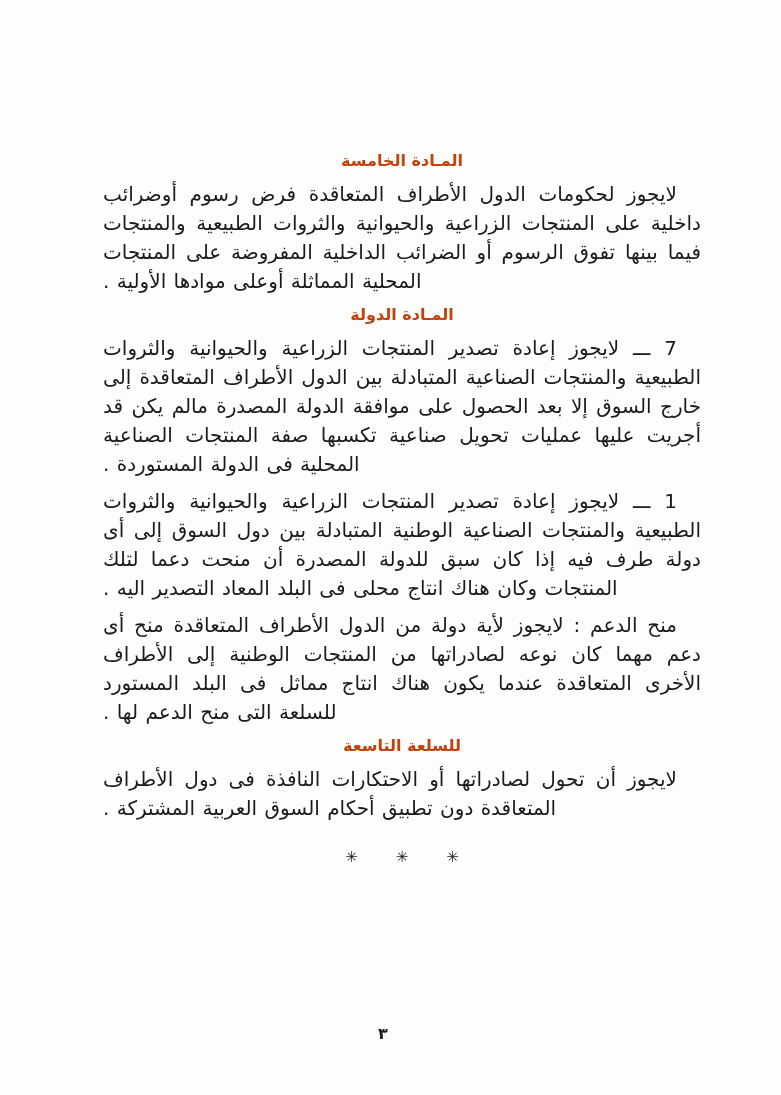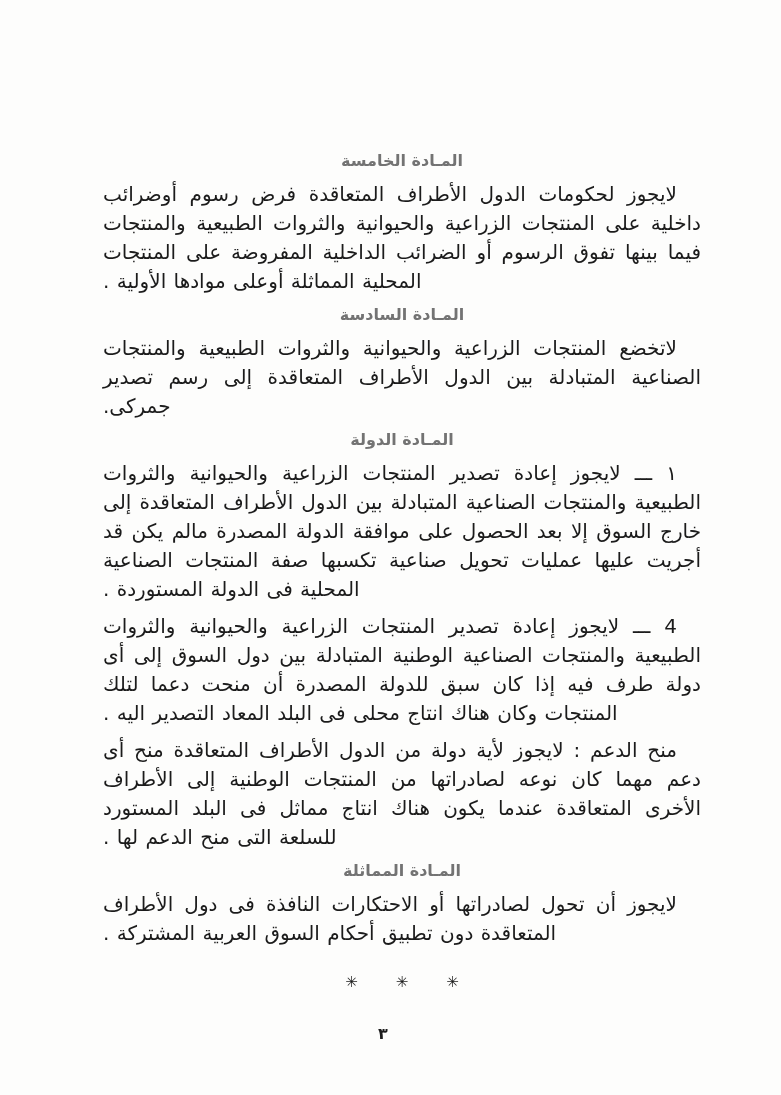--- a/index.html
+++ b/index.html
@@ -23,21 +23,21 @@
     width: 598px;
     direction: rtl;
   }
   .article { margin: 0; }
   .article-title {
     font-size: 16px;
     line-height: 22px;
     font-weight: 700;
     text-align: center;
     margin: 0 0 8px 0;
-    color: #737373;
+    color: #c2410c;
   }
   .article-paragraph {
     font-size: 20px;
     line-height: 29px;
     text-align: justify;
     text-align-last: left;
     -moz-text-align-last: left;
     text-indent: 24px;
     margin: 0 0 8px 0;
     word-spacing: 1px;
@@ -70,37 +70,33 @@
 <body>
 
 <div class="page">
   <div class="content" dir="rtl" lang="ar">
 
     <section class="article">
       <h2 class="article-title">المـادة الخامسة</h2>
       <p class="article-paragraph">لايجوز لحكومات الدول الأطراف المتعاقدة فرض رسوم أوضرائب داخلية على المنتجات الزراعية والحيوانية والثروات الطبيعية والمنتجات فيما بينها تفوق الرسوم أو الضرائب الداخلية المفروضة على المنتجات المحلية المماثلة أوعلى موادها الأولية .</p>
     </section>
 
-    <section class="article">
-      <h2 class="article-title">المـادة السادسة</h2>
-      <p class="article-paragraph">لاتخضع المنتجات الزراعية والحيوانية والثروات الطبيعية والمنتجات الصناعية المتبادلة بين الدول الأطراف المتعاقدة إلى رسم تصدير جمركى.</p>
-    </section>
 
     <section class="article">
       <h2 class="article-title">المـادة الدولة</h2>
-      <p class="article-paragraph">١ ـــ لايجوز إعادة تصدير المنتجات الزراعية والحيوانية والثروات الطبيعية والمنتجات الصناعية المتبادلة بين الدول الأطراف المتعاقدة إلى خارج السوق إلا بعد الحصول على موافقة الدولة المصدرة مالم يكن قد أجريت عليها عمليات تحويل صناعية تكسبها صفة المنتجات الصناعية المحلية فى الدولة المستوردة .</p>
-      <p class="article-paragraph">4 ـــ لايجوز إعادة تصدير المنتجات الزراعية والحيوانية والثروات الطبيعية والمنتجات الصناعية الوطنية المتبادلة بين دول السوق إلى أى دولة طرف فيه إذا كان سبق للدولة المصدرة أن منحت دعما لتلك المنتجات وكان هناك انتاج محلى فى البلد المعاد التصدير اليه .</p>
+      <p class="article-paragraph">7 ـــ لايجوز إعادة تصدير المنتجات الزراعية والحيوانية والثروات الطبيعية والمنتجات الصناعية المتبادلة بين الدول الأطراف المتعاقدة إلى خارج السوق إلا بعد الحصول على موافقة الدولة المصدرة مالم يكن قد أجريت عليها عمليات تحويل صناعية تكسبها صفة المنتجات الصناعية المحلية فى الدولة المستوردة .</p>
+      <p class="article-paragraph">1 ـــ لايجوز إعادة تصدير المنتجات الزراعية والحيوانية والثروات الطبيعية والمنتجات الصناعية الوطنية المتبادلة بين دول السوق إلى أى دولة طرف فيه إذا كان سبق للدولة المصدرة أن منحت دعما لتلك المنتجات وكان هناك انتاج محلى فى البلد المعاد التصدير اليه .</p>
     </section>
 
     <section class="article">
       <p class="article-paragraph">منح الدعم : لايجوز لأية دولة من الدول الأطراف المتعاقدة منح أى دعم مهما كان نوعه لصادراتها من المنتجات الوطنية إلى الأطراف الأخرى المتعاقدة عندما يكون هناك انتاج مماثل فى البلد المستورد للسلعة التى منح الدعم لها .</p>
     </section>
 
     <section class="article">
-      <h2 class="article-title">المـادة المماثلة</h2>
+      <h2 class="article-title">للسلعة التاسعة</h2>
       <p class="article-paragraph">لايجوز أن تحول لصادراتها أو الاحتكارات النافذة فى دول الأطراف المتعاقدة دون تطبيق أحكام السوق العربية المشتركة .</p>
     </section>
 
     <div class="separator">
       <span class="star">✳</span>
       <span class="star">✳</span>
       <span class="star">✳</span>
     </div>
 
   </div>

